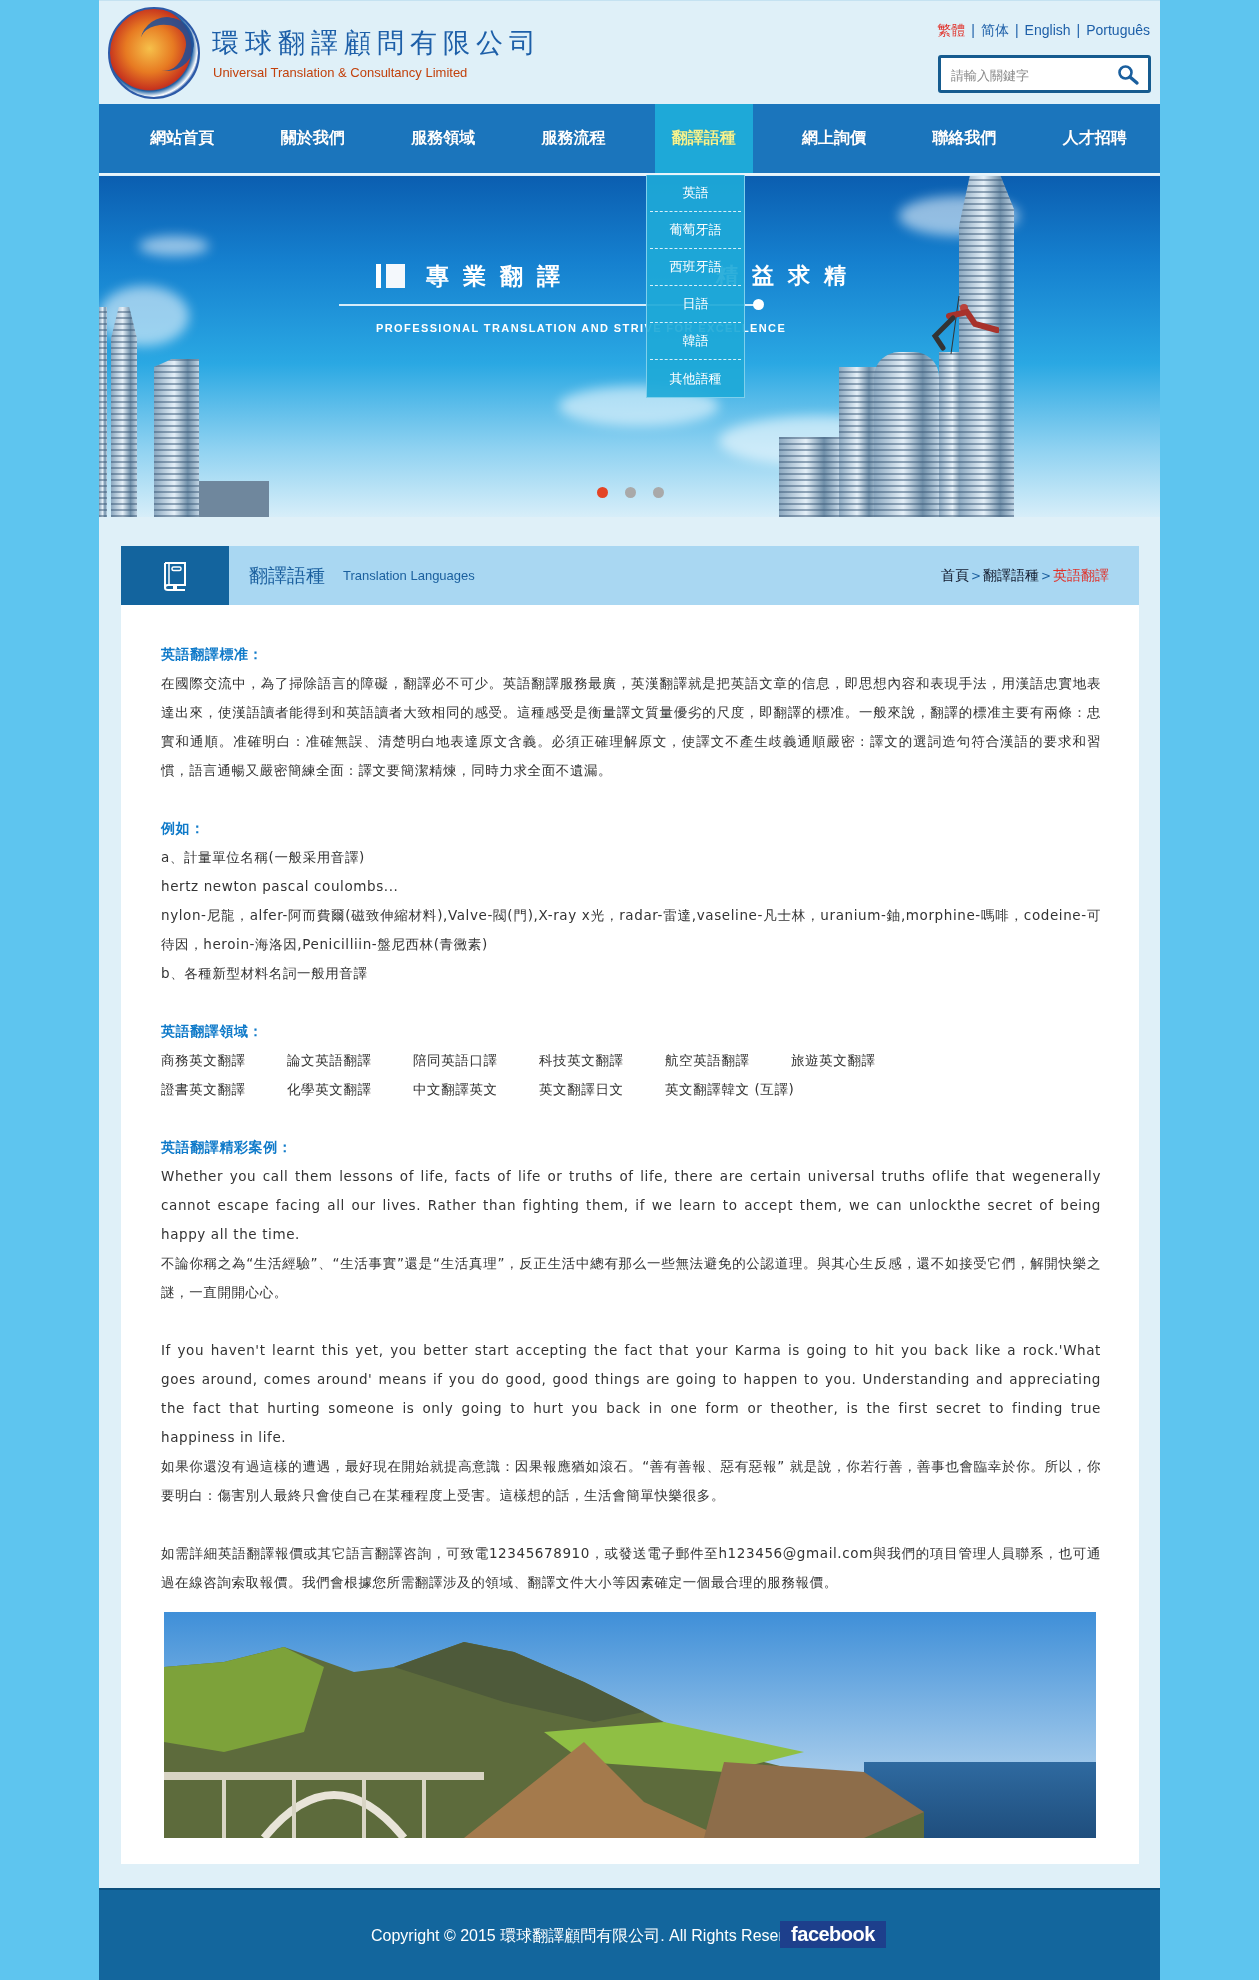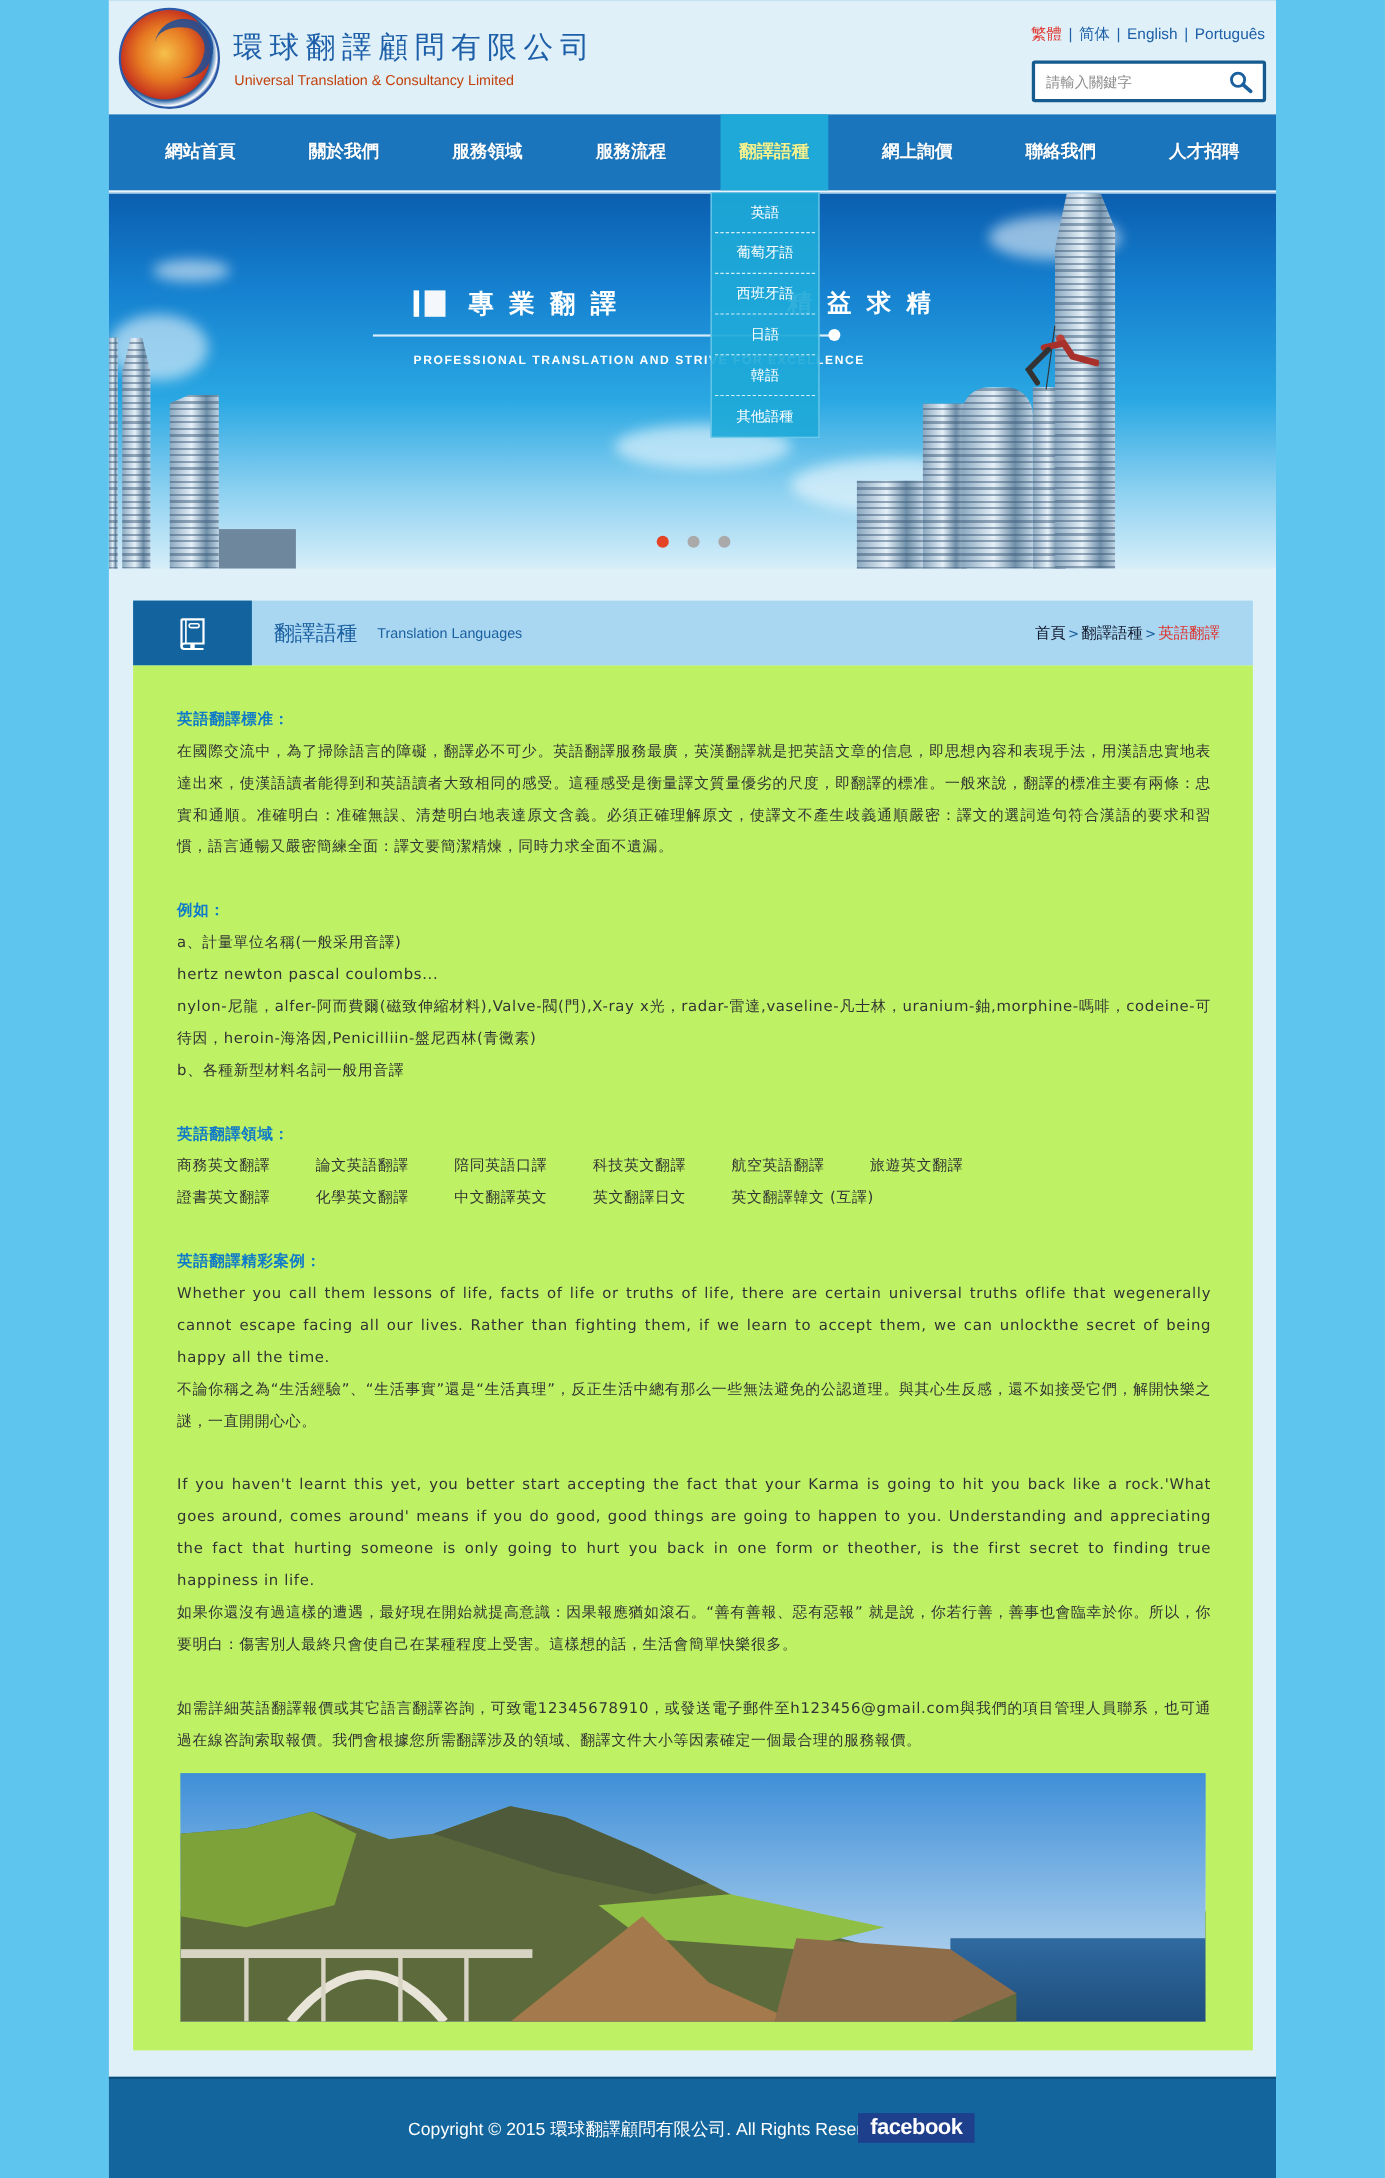--- a/index.html
+++ b/index.html
@@ -54,21 +54,21 @@
   .sec-head { position: absolute; left: 22px; top: 546px; width: 1018px; height: 59px; background: #a9d7f2; }
   .sec-icon-box { position: absolute; left: 0; top: 0; width: 108px; height: 59px; background: #13649e; display: flex; align-items: center; justify-content: center; }
   .sec-title { position: absolute; left: 128px; top: 17px; font-size: 19px; color: #1a5f9e; }
   .sec-title-en { position: absolute; left: 222px; top: 22px; font-size: 13px; color: #1a5f9e; font-family: "Liberation Sans", sans-serif; }
   .crumb { position: absolute; right: 30px; top: 21px; font-size: 14px; color: #1a5f9e; }
   .crumb a { color: #0f172a; text-decoration: none; }
   .crumb .cur { color: #e0312a; }
   .crumb .sep { margin: 0 2px; font-size: 12px; }
 
   
-  .content { position: absolute; left: 22px; top: 605px; width: 1018px; height: 1259px; background: #bef264; }
+  .content { position: absolute; left: 22px; top: 605px; width: 1018px; height: 1259px; background: #ffffff; }
   .article { position: absolute; left: 40px; top: 35px; width: 940px; font-size: 13.5px; color: #333; line-height: 29px; font-family: "DejaVu Sans", sans-serif; letter-spacing: 0.6px; }
   .article h3 { color: #0f7ac9; font-size: 14px; font-weight: bold; line-height: 29px; }
   .article p { text-align: justify; }
   .article .gap { height: 29px; }
   .fields { display: grid; grid-template-columns: repeat(6, auto); justify-content: start; column-gap: 0; }
   .fields span { width: 126px; white-space: nowrap; }
   .photo { position: absolute; left: 43px; top: 1007px; width: 932px; height: 226px; overflow: hidden;
     background: linear-gradient(180deg, #3d8fd6 0%, #7ab6e6 30%, #b9d8ef 55%, #6f9a3c 56%, #4d6b2e 100%); }
 
   

